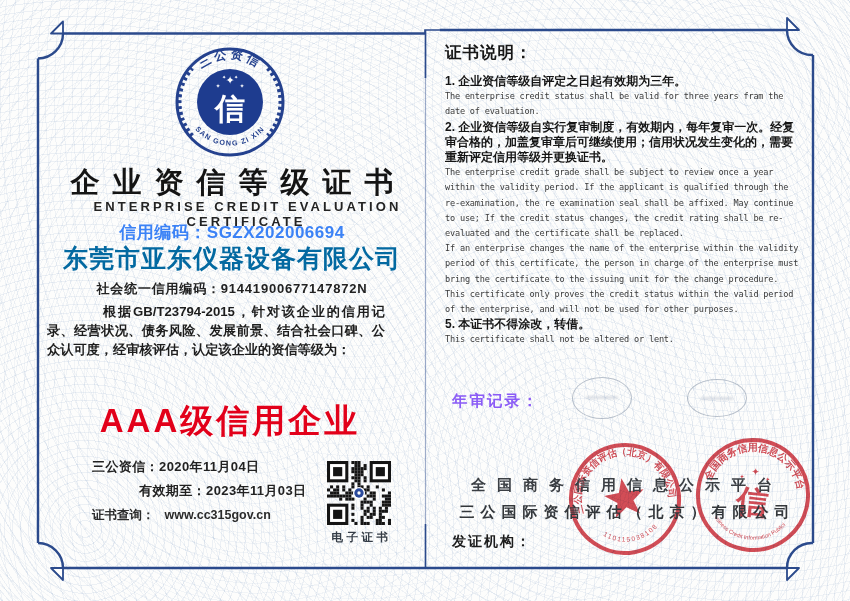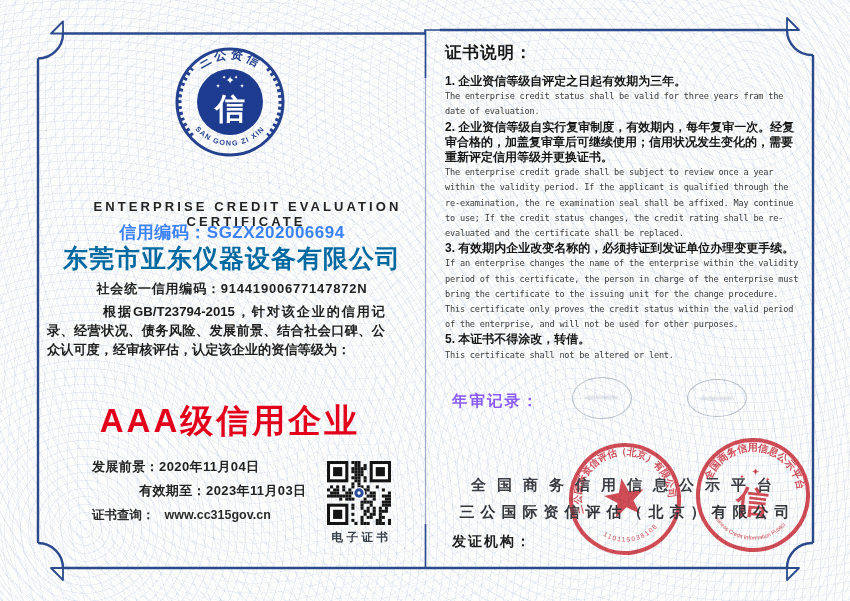--- a/index.html
+++ b/index.html
@@ -97,28 +97,29 @@
     <path id="logoTop" d="M -44 -8 A 45 45 0 0 1 44 -8" fill="none"></path>
     <text font-size="12.5" font-weight="bold" fill="#24418e" letter-spacing="3">
       <textPath href="#logoTop" startOffset="50%" text-anchor="middle">三公资信</textPath>
     </text>
     <path id="logoBot" d="M -44 8 A 45 45 0 0 0 44 8" fill="none"></path>
     <text font-size="7.2" font-weight="bold" fill="#24418e" letter-spacing="1.2">
       <textPath href="#logoBot" startOffset="50%" text-anchor="middle">SAN GONG ZI XIN</textPath>
     </text>
   </svg>
 
+  <div class="abs ctr title">企业资信等级证书</div>
   <div class="abs ctr subtitle">ENTERPRISE CREDIT EVALUATION CERTIFICATE</div>
   <div class="abs ctr creditcode">信用编码：SGZX202006694</div>
   <div class="abs ctr company">东莞市亚东仪器设备有限公司</div>
   <div class="abs ctr social">社会统一信用编码：91441900677147872N</div>
   <div class="abs statement">根据GB/T23794-2015，针对该企业的信用记录、经营状况、债务风险、发展前景、结合社会口碑、公众认可度，经审核评估，认定该企业的资信等级为：</div>
   <div class="abs ctr rating">AAA级信用企业</div>
 
-  <div class="abs dateline" style="top:458px;">发展前景：2020年11月04日</div>
+  <div class="abs dateline" style="top:458px;">三公资信：2020年11月04日</div>
   <div class="abs dateline" style="top:482px;margin-left:47px;">有效期至：2023年11月03日</div>
   <div class="abs query">
     <span>证书查询：</span><span class="url">www.cc315gov.cn</span>
   </div>
 
   <div class="abs qrwrap">
     <svg id="qr-svg" width="64" height="64" viewBox="0 0 63 63">
         <rect x="24" y="0" width="3" height="3" fill="#141414"></rect>
         <rect x="27" y="0" width="3" height="3" fill="#141414"></rect>
         <rect x="30" y="0" width="3" height="3" fill="#141414"></rect>
@@ -268,21 +269,20 @@
   <div class="abs notes">
     <div>
       <div class="note-zh">1. 企业资信等级自评定之日起有效期为三年。</div>
       <div class="note-en">The enterprise credit status shall be valid for three years fram the date of evaluation.</div>
     </div>
     <div>
       <div class="note-zh">2. 企业资信等级自实行复审制度，有效期内，每年复审一次。经复审合格的，加盖复审章后可继续使用；信用状况发生变化的，需要重新评定信用等级并更换证书。</div>
       <div class="note-en">The enterprise credit grade shall be subject to review once a year within the validity period. If the applicant is qualified through the re-examination, the re examination seal shall be affixed. May continue to use; If the credit status changes, the credit rating shall be re-evaluated and the certificate shall be replaced.</div>
     </div>
     <div>
-      <div class="note-zh">3. 有效期内企业改变名称的，必须持证到发证单位办理变更手续。</div>
       <div class="note-en">If an enterprise changes the name of the enterprise within the validity period of this certificate, the person in charge of the enterprise must bring the certificate to the issuing unit for the change procedure.</div>
     </div>
     <div>
       <div class="note-en">This certificate only proves the credit status within the valid period of the enterprise, and will not be used for other purposes.</div>
     </div>
     <div>
       <div class="note-zh">5. 本证书不得涂改，转借。</div>
       <div class="note-en">This certificate shall not be altered or lent.</div>
     </div>
   </div>

